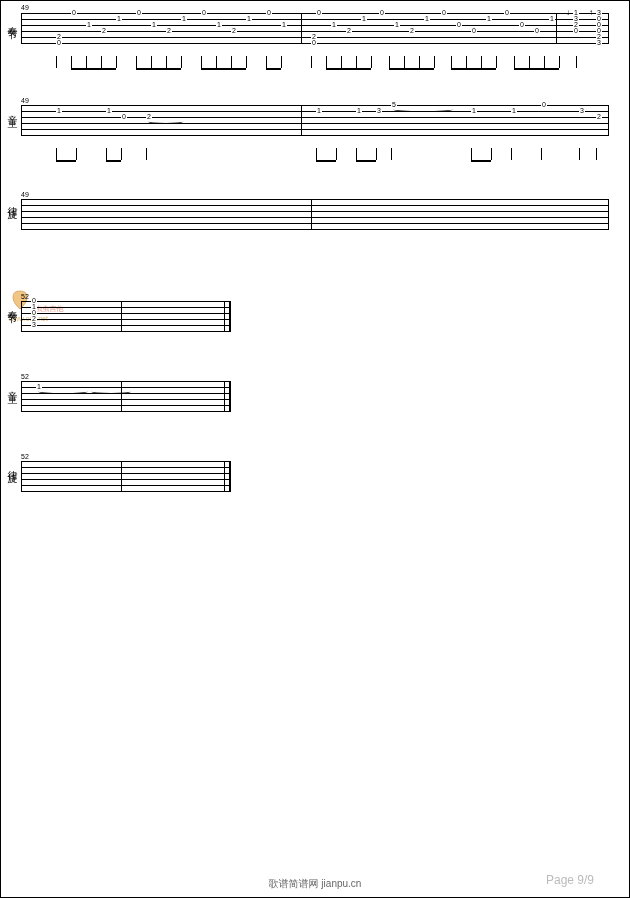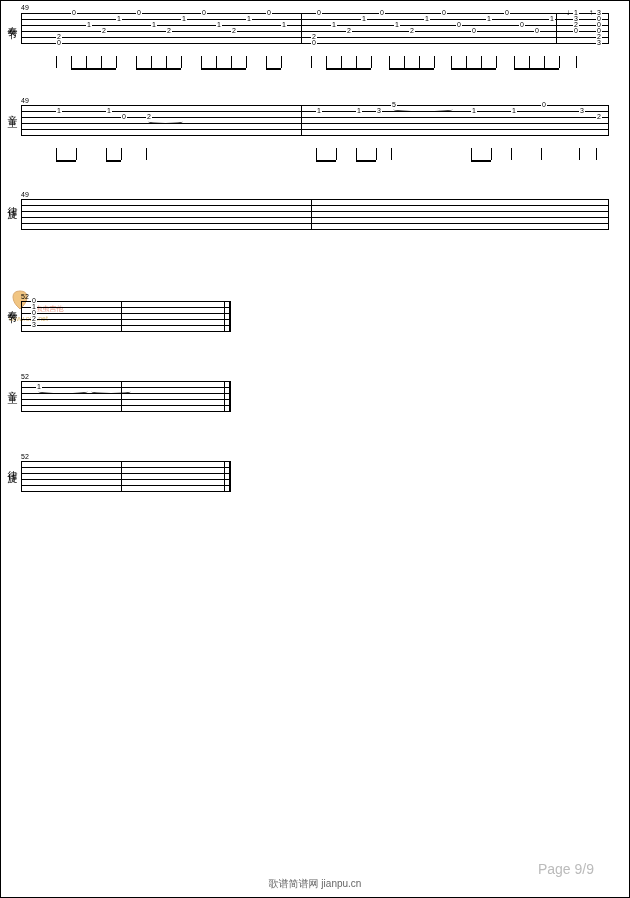--- a/index.html
+++ b/index.html
@@ -103,23 +103,23 @@
   .footer-left {
     position: absolute;
     bottom: 6px;
     left: 50%;
     transform: translateX(-50%);
     font-size: 10px;
     color: #666;
   }
   .footer-right {
     position: absolute;
-    bottom: 20px;
+    bottom: 10px;
     right: 35px;
-    font-size: 14px;
+    font-size: 12px;
     color: #bbb;
   }
   .arrow-up, .arrow-down {
     position: absolute;
     font-size: 8px;
     color: #000;
   }
   .end-barline {
     position: absolute;
     width: 4px;

